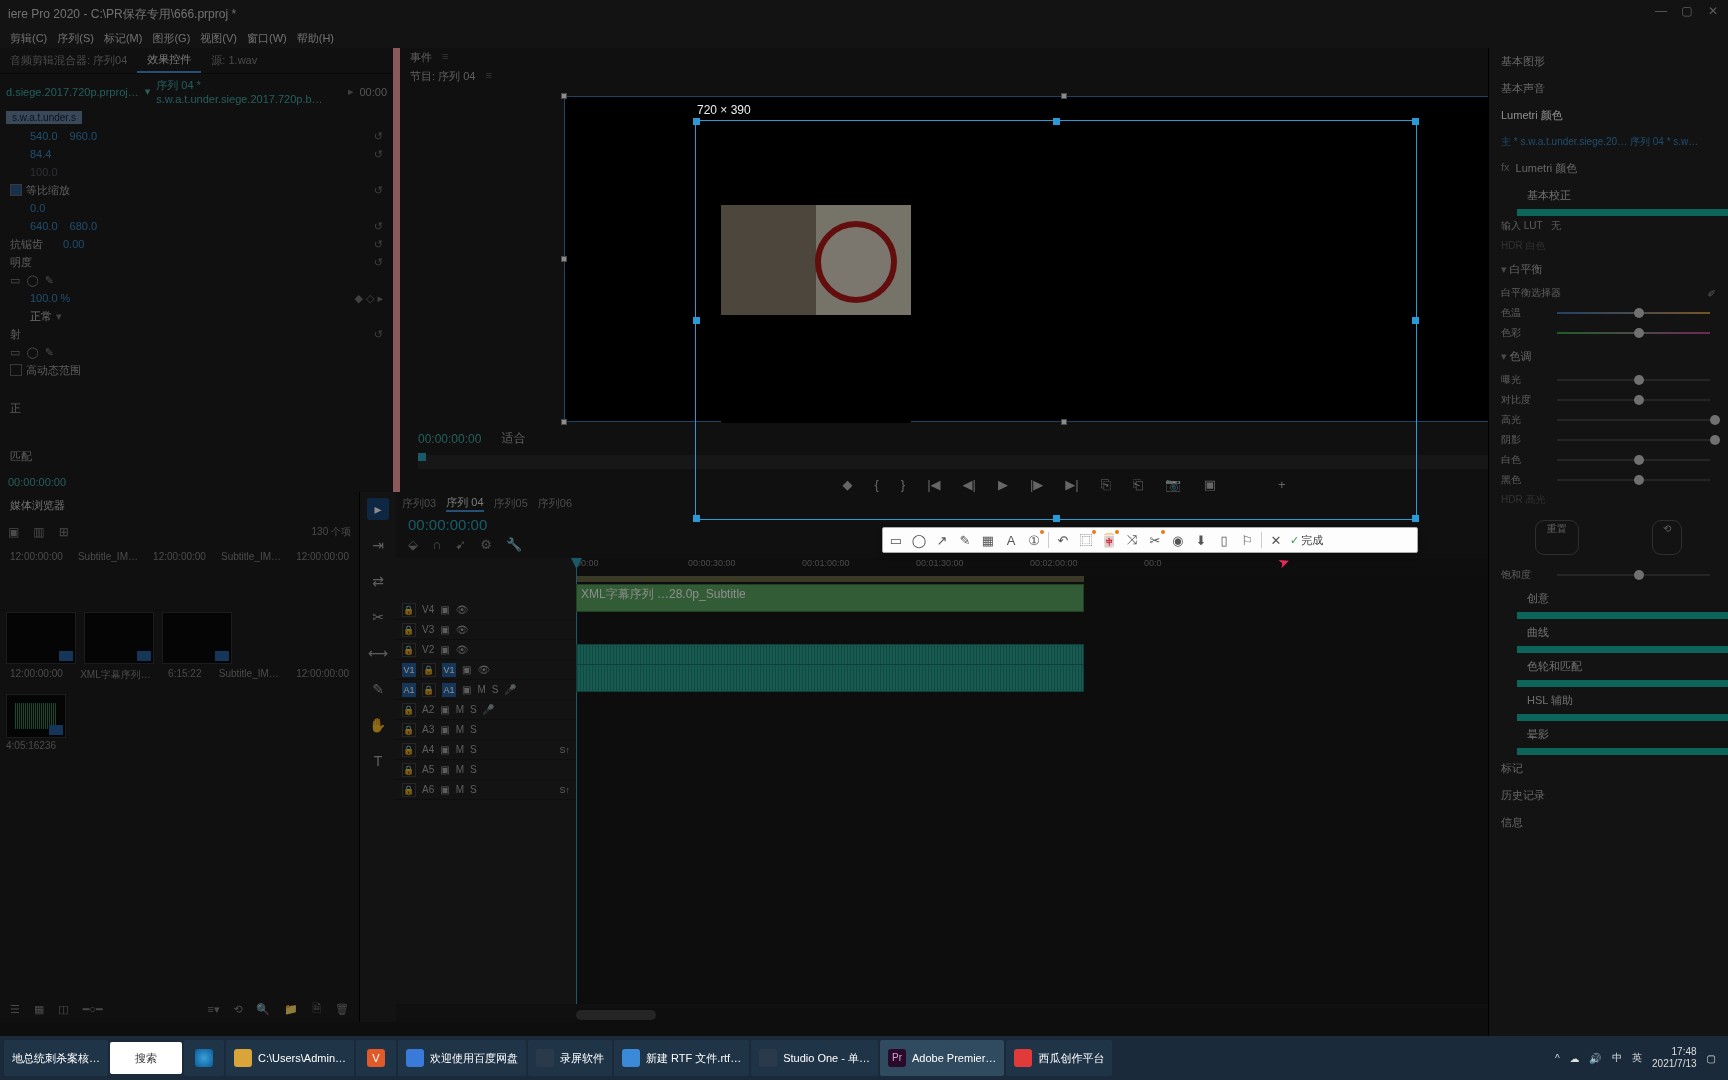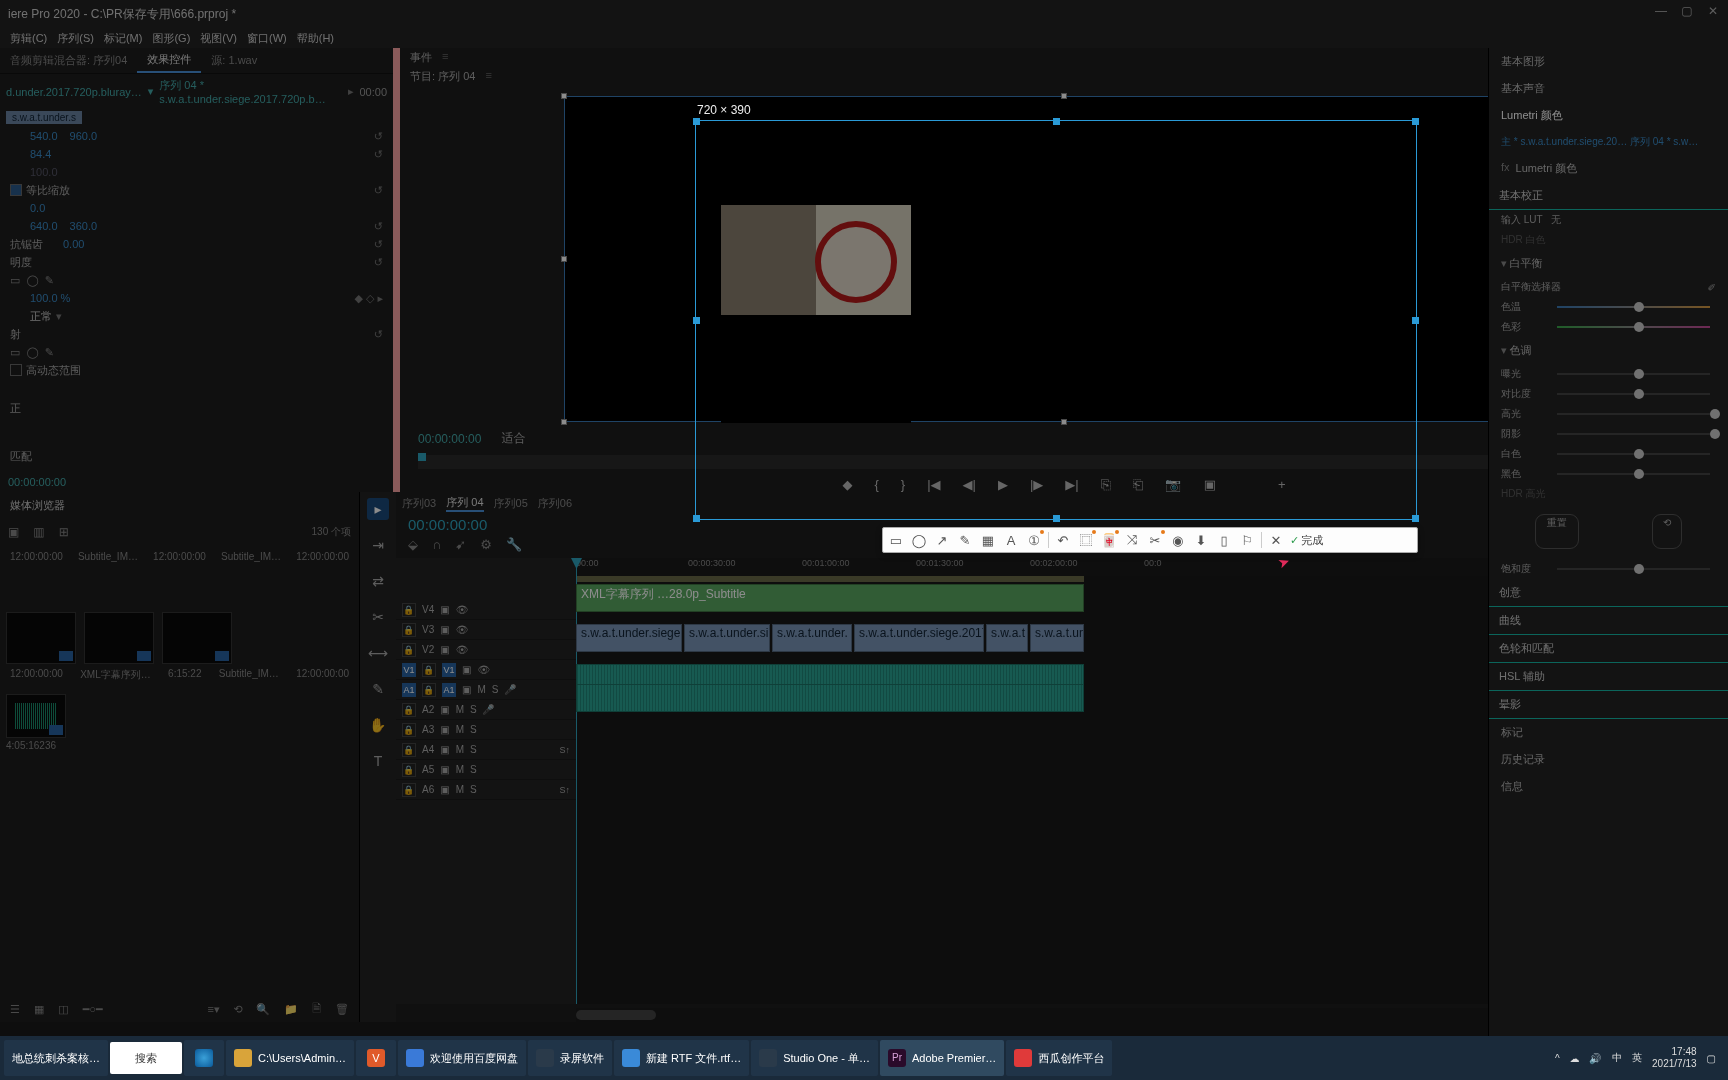--- a/index.html
+++ b/index.html
@@ -76,21 +76,21 @@
 .playhead::before { content:""; position:absolute; top:0; left:-5px; width:11px; height:11px; background:#2fa5bf; clip-path:polygon(0 0,100% 0,50% 100%); }
 .clips { position:absolute; top:24px; left:0; right:0; }
 .vtrack { height:20px; position:relative; }
 .atrack { height:20px; position:relative; }
 .clip { position:absolute; height:28px; top:2px; font-size:12px; color:#123; padding:1px 4px; overflow:hidden; white-space:nowrap; border:1px solid rgba(0,0,0,0.3); }
 .clip.subtitle { background:#5aa861; color:#fff; }
 .clip.video { background:#7a96b8; }
 .clip.audio { background:#2aa594; }
 .clip.audio .wave { position:absolute; inset:0; background:repeating-linear-gradient(90deg,#1a6b5f 0 1px,transparent 1px 3px); opacity:0.5; }
 
-.lum-sec { padding:6px 10px; border-bottom:1px solid #14b8a6; font-size:11px; color:#ccc; }
+.lum-sec { padding:6px 10px; border-bottom:7px solid #14b8a6; font-size:11px; color:#ccc;margin-left:28px; }
 .lum-item { padding:6px 12px; font-size:11px; color:#bbb; }
 .slider-row { display:flex; align-items:center; padding:3px 12px; font-size:10px; color:#aaa; }
 .slider-row .lbl { width:50px; }
 .slider { flex:1; height:2px; background:#444; position:relative; margin:0 6px; }
 .slider.temp { background:linear-gradient(90deg,#3a7ab8,#888,#d89a40); }
 .slider.tint { background:linear-gradient(90deg,#3aa84a,#888,#c84a9a); }
 .slider .knob { position:absolute; top:-4px; left:50%; width:10px; height:10px; border-radius:50%; background:#ccc; }
 .reset-btn { width:44px; height:35px; border:1px solid #555; border-radius:9px; margin:6px auto; font-size:10px; text-align:center; line-height:16px; color:#aaa; }
 
 .snip-toolbar { position:absolute; left:882px; top:527px; width:536px; height:26px; background:#fdfdfd; border:1px solid #aaa; border-radius:2px; display:flex; align-items:center; padding:0 4px; gap:5px; z-index:20; box-shadow:0 2px 6px rgba(0,0,0,0.3); }
@@ -133,21 +133,21 @@
 
 <div class="panels-top">
 
   <div class="panel-left">
     <div class="tabs">
       <div class="tab">音频剪辑混合器: 序列04</div>
       <div class="tab active">效果控件</div>
       <div class="tab">源: 1.wav</div>
     </div>
     <div class="src-row">
-      <span>d.under.2017.720p.bluray…</span>
+      <span>d.siege.2017.720p.prproj…</span>
       <span class="chev">▾</span>
       <span>序列 04 * s.w.a.t.under.siege.2017.720p.b…</span>
       <span style="margin-left:auto;color:#777">▸</span>
       <span style="color:#999">00:00</span>
     </div>
     <div style="height:18px;padding:2px 6px">
       <span style="background:#6a84a3;color:#123;padding:1px 6px;font-size:10px">s.w.a.t.under.s</span>
     </div>
     <div class="prop-list">
       <div class="prop-row">
@@ -165,21 +165,21 @@
       <div class="prop-row">
           <span class="checkbox"></span>
           <span>等比缩放</span>
           <span class="reset">↺</span>
         </div>
       <div class="prop-row">
           <span class="val">0.0</span>
         </div>
       <div class="prop-row">
           <span class="val">640.0</span>
-          <span class="val2">360.0</span>
+          <span class="val2">680.0</span>
           <span class="reset">↺</span>
         </div>
       <div class="prop-row">
           <span>抗锯齿</span>
           <span class="val">0.00</span>
           <span class="reset">↺</span>
         </div>
       <div class="prop-row">
           <span>明度</span>
           <span class="reset">↺</span>
@@ -442,28 +442,20 @@
           <span style="left:454px">00:02:00:00</span>
           <span style="left:568px">00:0</span>
         </div>
         <div class="workarea"></div>
         <div class="playhead"></div>
         <div class="clips">
           <div class="vtrack">
             <div class="clip subtitle" style="left:0;width:508px"><span>XML字幕序列 …28.0p_Subtitle</span></div>
           </div>
           <div class="vtrack"></div>
-          <div class="vtrack">
-            <div class="clip video" style="left:0;width:106px">s.w.a.t.under.siege</div>
-            <div class="clip video" style="left:108px;width:86px">s.w.a.t.under.si</div>
-            <div class="clip video" style="left:196px;width:80px">s.w.a.t.under.</div>
-            <div class="clip video" style="left:278px;width:130px">s.w.a.t.under.siege.2017.720p.</div>
-            <div class="clip video" style="left:410px;width:42px">s.w.a.t</div>
-            <div class="clip video" style="left:454px;width:54px">s.w.a.t.un</div>
-          </div>
           <div class="vtrack"></div>
           <div class="atrack">
             <div class="clip audio" style="left:0;width:508px">
                 <div class="wave"></div>
               </div>
           </div>
           <div class="atrack">
             <div class="clip audio" style="left:0;width:508px">
                 <div class="wave"></div>
               </div>

